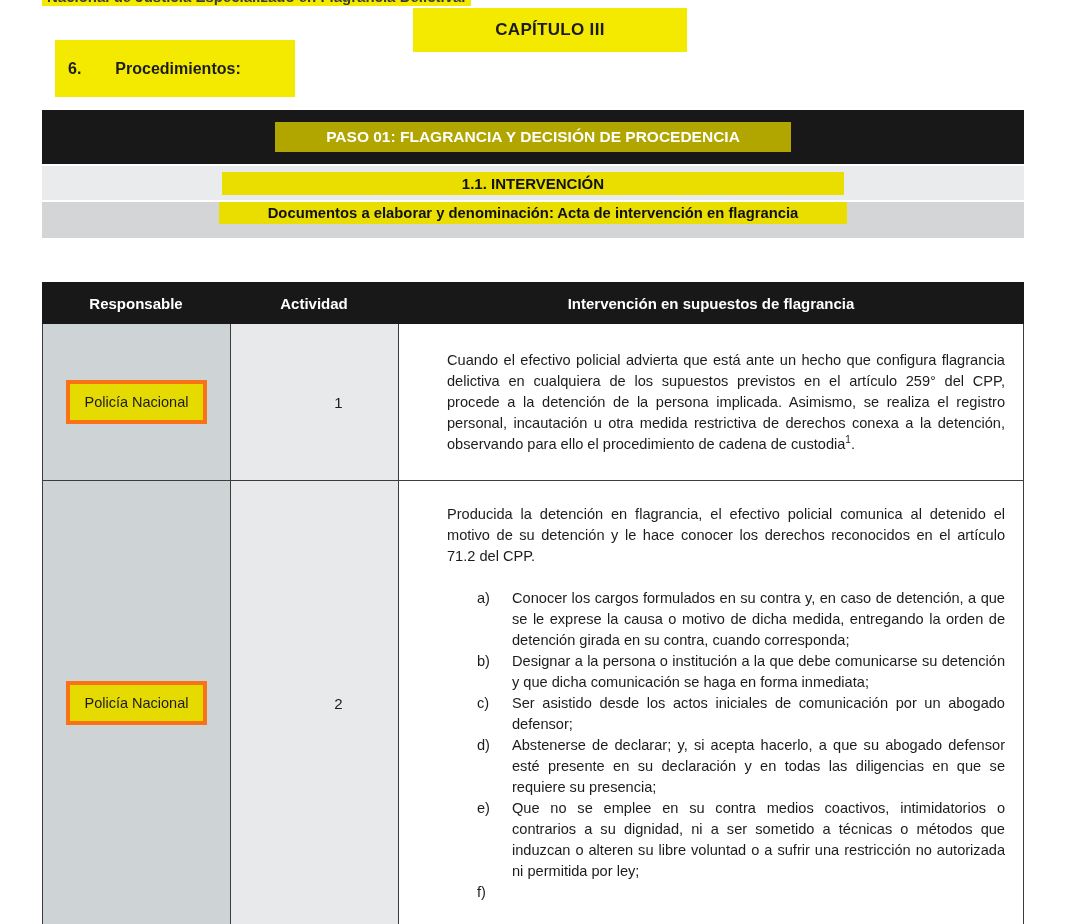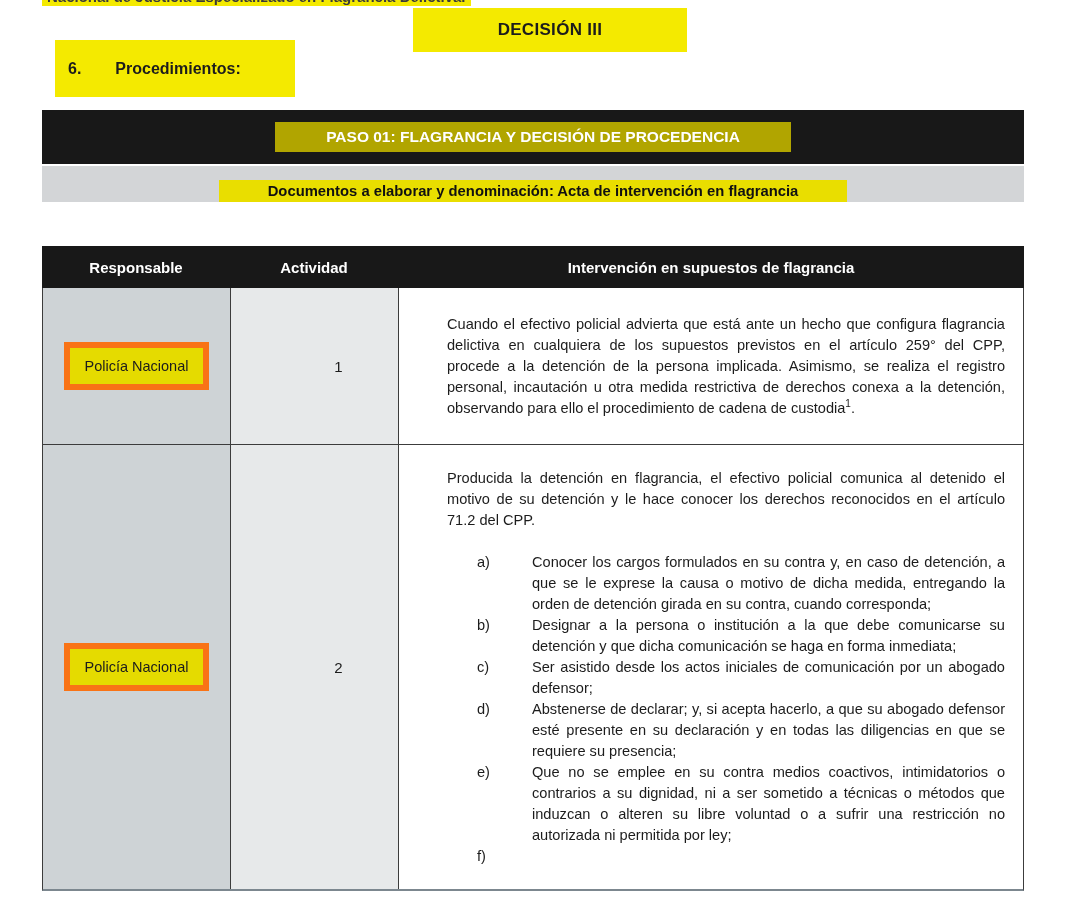--- a/index.html
+++ b/index.html
@@ -42,85 +42,88 @@
   }
 
   .row-sub {
     height:36px; background:#e9ebec; display:flex; align-items:center; justify-content:center;
     border-bottom:2px solid #ffffff;
   }
   .band { background:#e9de00; color:#111; font-weight:700; text-align:center; padding:3px 0; }
   .band-sub { width:622px; font-size:15px; }
 
   .row-doc {
-    height:38px; background:#d3d5d7; display:flex; align-items:flex-end; justify-content:center;
+    height:38px; background:#d3d5d7; display:flex; align-items:flex-start; justify-content:center;
     border-bottom:2px solid #ffffff;
   }
   .band-doc { width:628px; font-size:14.8px; }
 
   .row-cols {
     height:42px; background:#181818; display:grid;
     grid-template-columns:188px 168px 1fr; align-items:center;margin-top:42px;
   }
   .colh { text-align:center; color:#ffffff; font-weight:700; font-size:15px; }
 
   .data-body { border:1px solid #3c3c3c; border-top:none; border-bottom:2px solid #7c878f; }
   .data-row { display:grid; grid-template-columns:187px 168px 1fr; }
   .data-row.row1 { height:157px; border-bottom:1px solid #3c3c3c; }
   .data-row.row2 { height:444px; }
 
   .cell { min-width:0; }
   .cell + .cell { border-left:1px solid #3c3c3c;padding-left:48px; }
 
   .cell-resp { background:#ced3d6; display:flex; align-items:center; justify-content:center; }
   .hl-box {
-    background:#e5db00; border:6px solid #f97316; padding:10px 15px;
+    background:#e5db00; border:4px solid #f97316; padding:10px 15px;
     font-size:14.5px; color:#1c1c1c; white-space:nowrap;
   }
   .cell-act {
     background:#e7e9ea; display:flex; align-items:center; justify-content:center;
     font-size:15px; color:#1c1c1c;
   }
   .cell-desc {
     background:#ffffff; padding:4px 18px 4px 20px;
     display:flex; flex-direction:column; justify-content:center;
     font-size:14.6px; line-height:21px; color:#1c1c1c;
   }
   .para { text-align:justify; }
   sup { font-size:10px; vertical-align:super; line-height:0; }
 
   .row2 .intro { margin-bottom:21px; }
   .list-item { display:flex; }
   .marker { margin-left:30px; width:35px; flex-shrink:0; }
-  .txt { flex:1; text-align:justify;margin-left:20px; }
+  .txt { flex:1; text-align:justify; }
 </style>
 </head>
 <body>
 
 <div class="page">
 
   <div class="top-line">
     <span class="hl-top">Nacional de Justicia Especializado en Flagrancia Delictiva.</span>
   </div>
 
   <div class="chapter-box">
-    <span>DECISIÓN III</span>
+    <span>CAPÍTULO III</span>
   </div>
 
   <div class="section-box">
     <span>6.</span>
     <span>Procedimientos:</span>
   </div>
 
   <div class="doc-table">
 
     <div class="row-paso">
       <span class="hl-olive">PASO 01: FLAGRANCIA Y DECISIÓN DE PROCEDENCIA</span>
     </div>
 
+    <div class="row-sub">
+      <span class="band band-sub">1.1. INTERVENCIÓN</span>
+    </div>
 
     <div class="row-doc">
       <span class="band band-doc">Documentos a elaborar y denominación: Acta de intervención en flagrancia</span>
     </div>
 
     <div class="row-cols">
       <div class="colh">Responsable</div>
       <div class="colh">Actividad</div>
       <div class="colh">Intervención en supuestos de flagrancia</div>
     </div>

